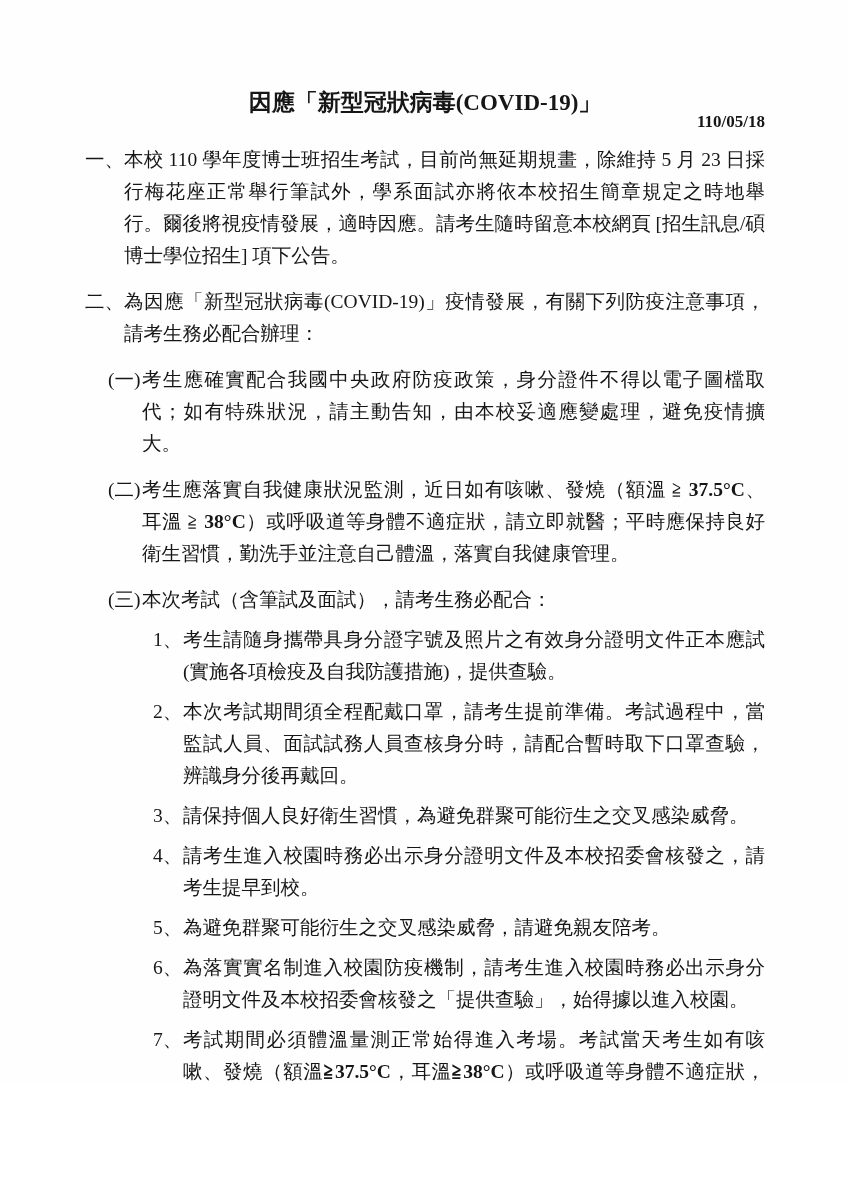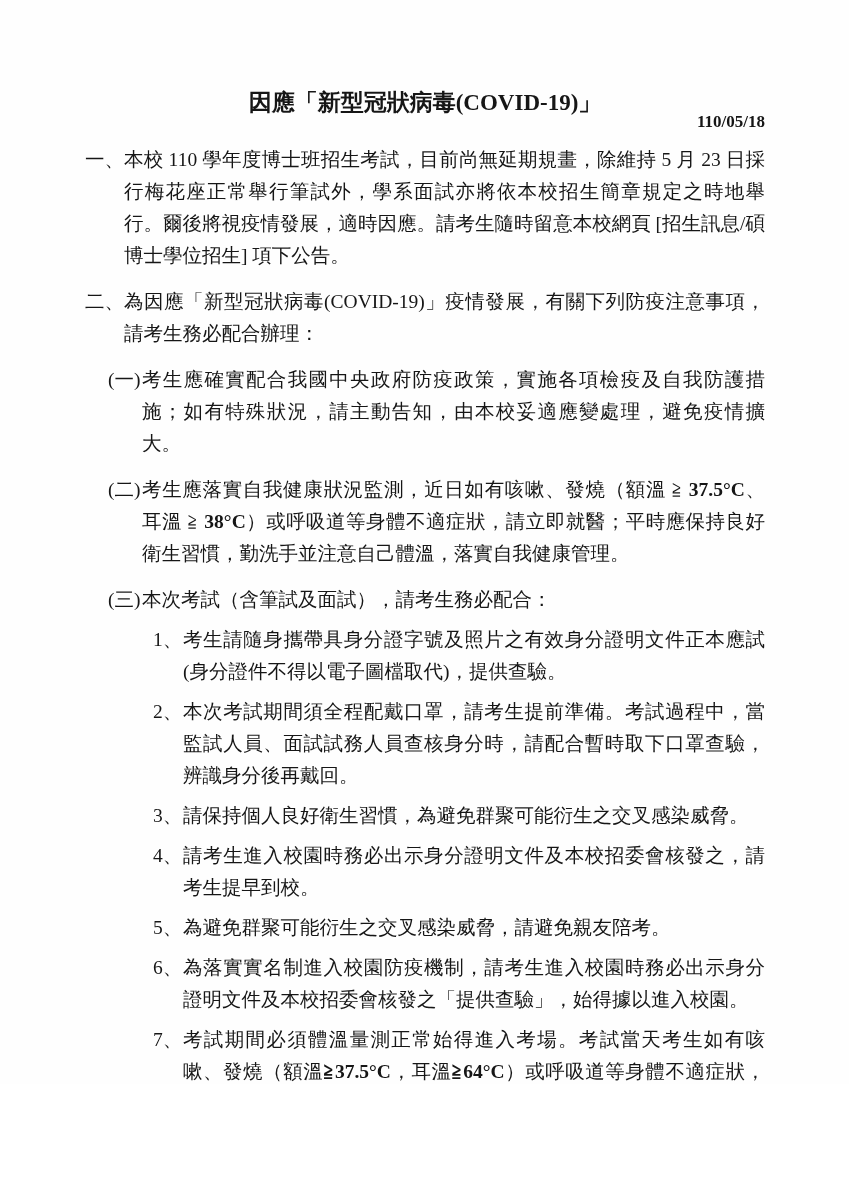--- a/index.html
+++ b/index.html
@@ -79,36 +79,36 @@
     <div class="tx">本校 110 學年度博士班招生考試，目前尚無延期規畫，除維持 5 月 23 日採行梅花座正常舉行筆試外，學系面試亦將依本校招生簡章規定之時地舉行。爾後將視疫情發展，適時因應。請考生隨時留意本校網頁 [招生訊息/碩博士學位招生] 項下公告。</div>
   </div>
 
   <div class="sec">
     <span class="mk">二、</span>
     <div class="tx">為因應「新型冠狀病毒(COVID-19)」疫情發展，有關下列防疫注意事項，請考生務必配合辦理：</div>
   </div>
 
   <div class="sub">
     <span class="mk">(一)</span>
-    <div class="tx">考生應確實配合我國中央政府防疫政策，實施各項檢疫及自我防護措施；如有特殊狀況，請主動告知，由本校妥適應變處理，避免疫情擴大。</div>
+    <div class="tx">考生應確實配合我國中央政府防疫政策，身分證件不得以電子圖檔取代；如有特殊狀況，請主動告知，由本校妥適應變處理，避免疫情擴大。</div>
   </div>
 
   <div class="sub">
     <span class="mk">(二)</span>
     <div class="tx"><span>考生應落實自我健康狀況監測，近日如有咳嗽、發燒（額溫 ≧ </span><span class="bold">37.5°C</span><span>、耳溫 ≧ </span><span class="bold">38°C</span><span>）或呼吸道等身體不適症狀，請立即就醫；平時應保持良好衛生習慣，勤洗手並注意自己體溫，落實自我健康管理。</span></div>
   </div>
 
   <div class="sub">
     <span class="mk">(三)</span>
     <div class="tx">本次考試（含筆試及面試），請考生務必配合：</div>
   </div>
 
   <div class="num">
     <span class="mk">1、</span>
-    <div class="tx">考生請隨身攜帶具身分證字號及照片之有效身分證明文件正本應試(身分證件不得以電子圖檔取代)，提供查驗。</div>
+    <div class="tx">考生請隨身攜帶具身分證字號及照片之有效身分證明文件正本應試(實施各項檢疫及自我防護措施)，提供查驗。</div>
   </div>
 
   <div class="num">
     <span class="mk">2、</span>
     <div class="tx">本次考試期間須全程配戴口罩，請考生提前準備。考試過程中，當監試人員、面試試務人員查核身分時，請配合暫時取下口罩查驗，辨識身分後再戴回。</div>
   </div>
 
   <div class="num">
     <span class="mk">3、</span>
     <div class="tx">請保持個人良好衛生習慣，為避免群聚可能衍生之交叉感染威脅。</div>
@@ -124,18 +124,18 @@
     <div class="tx">為避免群聚可能衍生之交叉感染威脅，請避免親友陪考。</div>
   </div>
 
   <div class="num">
     <span class="mk">6、</span>
     <div class="tx">為落實實名制進入校園防疫機制，請考生進入校園時務必出示身分證明文件及本校招委會核發之「提供查驗」，始得據以進入校園。</div>
   </div>
 
   <div class="num">
     <span class="mk">7、</span>
-    <div class="tx"><span>考試期間必須體溫量測正常始得進入考場。考試當天考生如有咳嗽、發燒（額溫</span><span class="bold">≧37.5°C</span><span>，耳溫</span><span class="bold">≧64°C</span><span>）或呼吸道等身體不適症狀，應</span></div>
+    <div class="tx"><span>考試期間必須體溫量測正常始得進入考場。考試當天考生如有咳嗽、發燒（額溫</span><span class="bold">≧37.5°C</span><span>，耳溫</span><span class="bold">≧38°C</span><span>）或呼吸道等身體不適症狀，應</span></div>
   </div>
 
   <div class="pageno">1</div>
 
 </div>
 
 </body></html>

